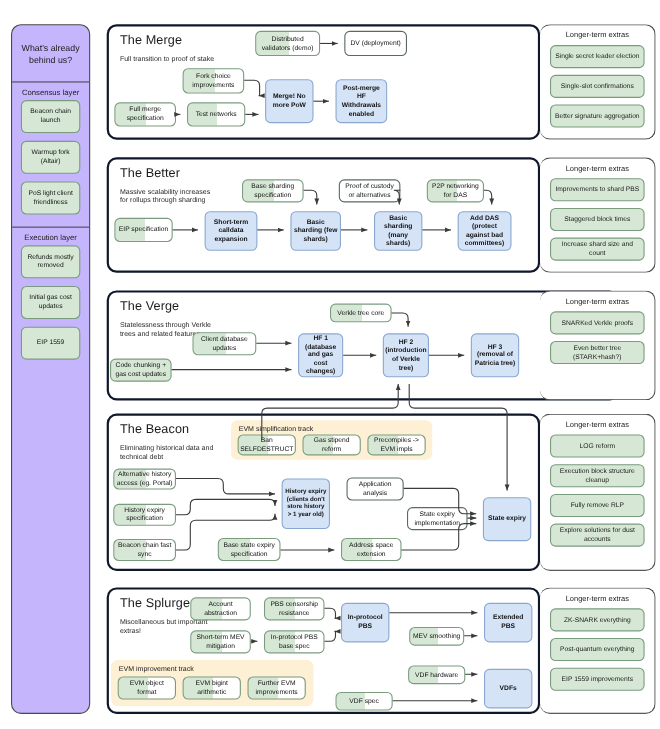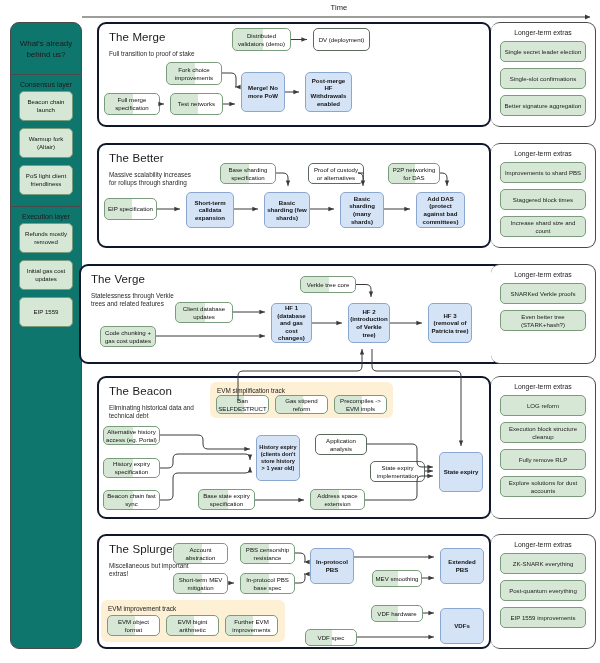--- a/index.html
+++ b/index.html
@@ -58,21 +58,21 @@
     color: #2a2a2a;
     width: 86px;
   }
   
   #sidebar {
     position: absolute;
     left: 10px; top: 22px;
     width: 72px; height: 627px;
     border: 1px solid #4a4a4a;
     border-radius: 9px;
-    background: #0f766e;
+    background: #c4b5fd;
   }
   #sidebar .sb-head {
     height: 52px;
     border-bottom: 1px solid #4a4a4a;
     display: flex; align-items: center; justify-content: center;
     text-align: center;
     font-size: 8px;
     line-height: 11px;
     padding: 0 6px;
   }
@@ -175,31 +175,20 @@
     left: 7px; top: 5px;
     font-size: 6.4px;
     color: #1b1b1b;
   }
 </style>
 </head>
 <body>
 
 <div id="page">
 
-  <div id="time-axis">
-    <div class="tlabel">Time</div>
-    <svg width="514" height="20" viewBox="0 0 514 20">
-      <defs>
-        <marker id="ah" markerWidth="6" markerHeight="6" refX="5" refY="3" orient="auto">
-          <path d="M0,0.6 L5.2,3 L0,5.4 z" fill="#3a3a3a"></path>
-        </marker>
-      </defs>
-      <line x1="0" y1="13" x2="508" y2="13" stroke="#3a3a3a" stroke-width="1" marker-end="url(#ah)"></line>
-    </svg>
-  </div>
 
   <div id="sidebar">
     <div class="sb-head">What's already behind us?</div>
 
     <div>
       <div class="sb-group-label">Consensus layer</div>
       <div class="sb-items">
         <div class="sb-node">Beacon chain launch</div>
         <div class="sb-node">Warmup fork (Altair)</div>
         <div class="sb-node">PoS light client friendliness</div>
@@ -254,21 +243,21 @@
 
   <div class="node green-partial" style="left:220px;top:163px;width:56px;height:21px;">Base sharding specification</div>
   <div class="node plain" style="left:308px;top:163px;width:56px;height:21px;">Proof of custody or alternatives</div>
   <div class="node green-partial" style="left:388px;top:163px;width:52px;height:21px;">P2P networking for DAS</div>
   <div class="node green-partial" style="left:104px;top:198px;width:53px;height:22px;">EIP specification</div>
   <div class="node blue" style="left:186px;top:192px;width:48px;height:36px;">Short-term calldata expansion</div>
   <div class="node blue" style="left:264px;top:192px;width:46px;height:36px;">Basic sharding (few shards)</div>
   <div class="node blue" style="left:340px;top:192px;width:44px;height:36px;">Basic sharding (many shards)</div>
   <div class="node blue" style="left:416px;top:192px;width:49px;height:36px;">Add DAS (protect against bad committees)</div>
 
-  <div class="panel" style="left:79px;top:264px;width:466px;height:100px;">
+  <div class="panel" style="left:97px;top:264px;width:466px;height:100px;">
     <div class="panel-title">The Verge</div>
     <div class="panel-sub" style="top:26px;">Statelessness through Verkle trees and related features</div>
   </div>
   <div class="extras" style="left:491px;top:264px;width:105px;height:100px;">
     <div class="ex-title">Longer-term extras</div>
     <div class="ex-items">
       <div class="ex-node">SNARKed Verkle proofs</div>
       <div class="ex-node">Even better tree (STARK+hash?)</div>
     </div>
   </div>

